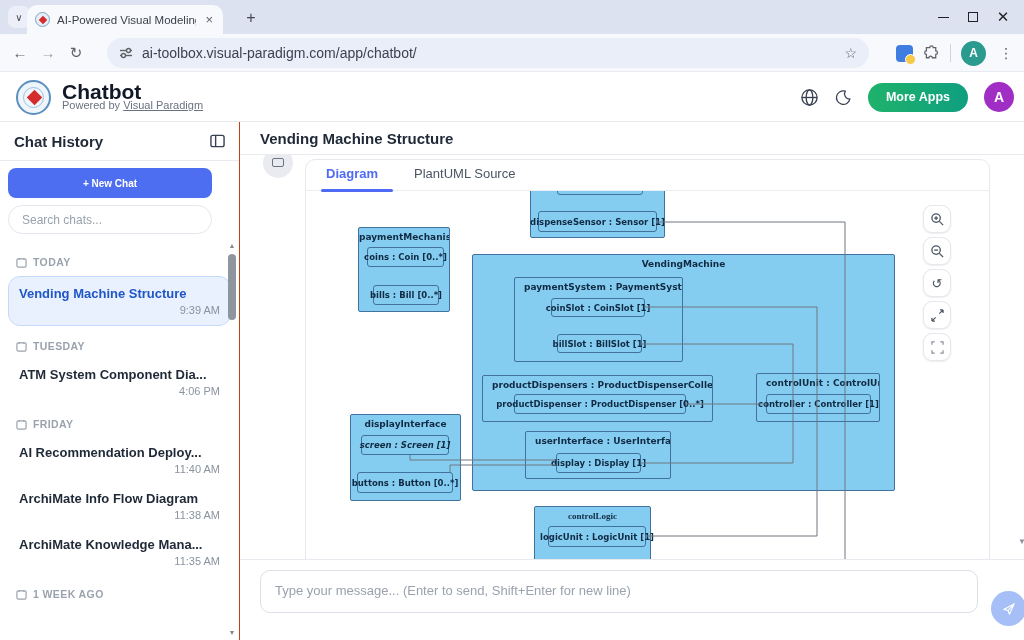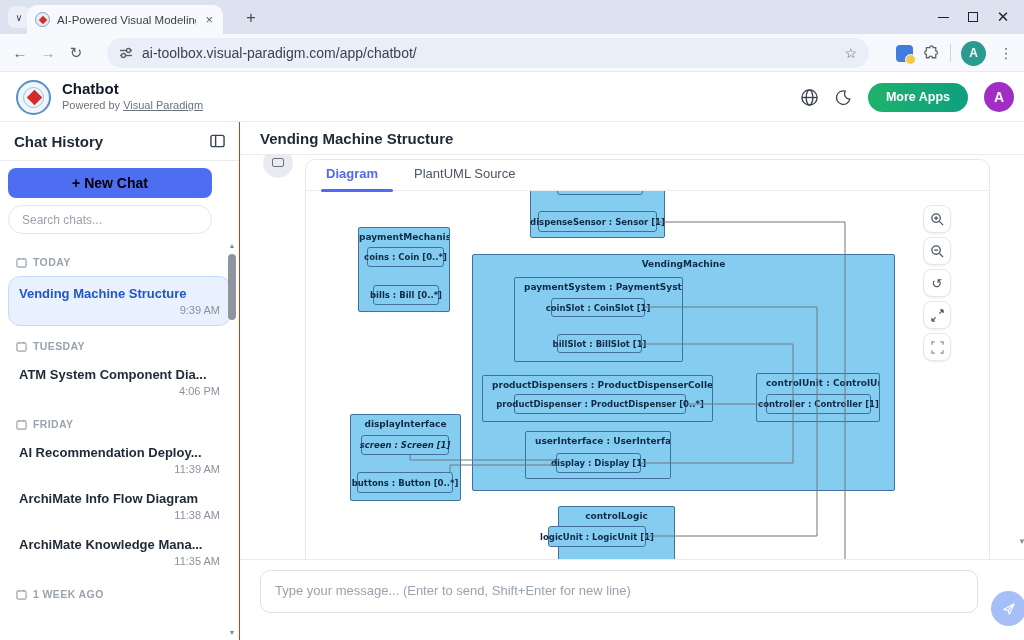--- a/index.html
+++ b/index.html
@@ -38,41 +38,41 @@
   .avatar-teal { width:25px; height:25px; border-radius:50%; background:#2b9a8f; color:#fff; font-size:12px; font-weight:bold;
     display:flex; align-items:center; justify-content:center; cursor:pointer;}
   .kebab { font-size:14px; color:#5f6368; padding:0 3px; cursor:pointer;}
 
   
   .app-header { position:relative; height:50px; background:#fff; border-bottom:1px solid #e8eaee; }
   .vp-logo { position:absolute; left:16px; top:8px; width:35px; height:35px; border-radius:50%; border:2px solid #5b8fc0;
     background:#eef5fb; }
   .vp-logo i { position:absolute; left:5px; top:5px; right:5px; bottom:5px; border:1px solid #9cc0dd; border-radius:50%; }
   .vp-logo b { position:absolute; left:11px; top:10px; width:11px; height:11px; background:#d42b2b; transform:rotate(45deg); }
-  .app-name { position:absolute; left:62px; top:8px; font-size:15px; font-weight:bold; color:#111827; }
+  .app-name { position:absolute; left:62px; top:8px; font-size:21px; font-weight:bold; color:#111827; }
   .powered { position:absolute; left:62px; top:27px; font-size:11px; color:#6b7280; }
   .powered a { color:#6b7280; text-decoration:underline; cursor:pointer;}
   .hdr-right { position:absolute; right:10px; top:0; height:50px; display:flex; align-items:center; gap:16px; }
   .hdr-ic { color:#374151; cursor:pointer; display:flex; align-items:center; }
   .more-apps { height:29px; padding:0 18px; border:none; border-radius:15px; color:#fff; font-size:12.5px; font-weight:bold;
     background:linear-gradient(90deg,#1fb26b,#0f9f80); cursor:pointer; }
   .avatar-purple { width:30px; height:30px; border-radius:50%; background:#a02ec4; color:#fff; font-weight:bold; font-size:14px;
     display:flex; align-items:center; justify-content:center; cursor:pointer;}
 
   
   .body-row { display:flex; height:518px; }
   .sidebar { position:relative; width:240px; flex:none; border-right:1px solid #c2410c; }
   .main { position:relative; flex:1; }
 
   
   .sb-head { height:39px; border-bottom:1px solid #e9ebf0; display:flex; align-items:center; padding:0 14px; }
   .sb-head h2 { font-size:15px; font-weight:bold; color:#1f2937; flex:1; }
   .sb-toggle { color:#374151; cursor:pointer; display:flex; }
-  .sb-newchat { margin:7px 8px 0; width:204px; height:30px; border:none; border-radius:8px; background:#4e6ef2; color:#000000;
-    font-size:14px; font-weight:bold; cursor:pointer; }
+  .sb-newchat { margin:7px 8px 0; width:204px; height:30px; border:none; border-radius:8px; background:#4e6ef2; color:#ffffff;
+    font-size:10px; font-weight:bold; cursor:pointer; }
   .sb-search { margin:7px 8px 0; width:204px; height:29px; border:1px solid #e3e6ec; border-radius:15px; padding:0 13px;
     font-size:12px; color:#374151; outline:none; }
   .sb-search::placeholder { color:#9aa2ad; }
   .sb-list { padding:8px 8px 0 8px; }
   .sb-group-head { display:flex; align-items:center; gap:6px; font-size:10.5px; font-weight:bold; letter-spacing:.4px;
     color:#9aa3ad; margin:14px 8px 8px; }
   .sb-item { padding:6px 10px; border:1px solid transparent; border-radius:12px; margin-bottom:2px; cursor:pointer;}
   .sb-item .t { font-size:13px; font-weight:bold; color:#1f2937; white-space:nowrap; overflow:hidden; }
   .sb-item .d { font-size:11px; color:#8b939e; margin-top:3px;text-align:right; }
   .sb-item.sel { background:#e9f0fe; border-color:#c7d9fb; padding:9px 10px; }
@@ -240,21 +240,21 @@
         <div class="sb-group-head">
           <svg width="11" height="11" viewBox="0 0 12 12">
             <rect x="1" y="2" width="10" height="9" rx="1.5" fill="none" stroke="#9aa3ad" stroke-width="1.3"></rect>
             <line x1="3.5" y1="1" x2="3.5" y2="3" stroke="#9aa3ad" stroke-width="1.3"></line>
             <line x1="8.5" y1="1" x2="8.5" y2="3" stroke="#9aa3ad" stroke-width="1.3"></line>
           </svg>
           <span>FRIDAY</span>
         </div>
         <div class="sb-item">
           <div class="t">AI Recommendation Deploy...</div>
-          <div class="d">11:39 AM</div>
+          <div class="d">11:40 AM</div>
         </div>
         <div class="sb-item">
           <div class="t">ArchiMate Info Flow Diagram</div>
           <div class="d">11:38 AM</div>
         </div>
         <div class="sb-item">
           <div class="t">ArchiMate Knowledge Mana...</div>
           <div class="d">11:35 AM</div>
         </div>
         <div class="sb-group-head">
@@ -325,21 +325,21 @@
             <div class="dgt left">userInterface : UserInterface [1]</div>
           </div>
           <div class="dgp" style="left:250px; top:262px; width:85px; height:20px;">display : Display [1]</div>
 
           <div class="dgc" style="left:44px; top:223px; width:111px; height:87px;">
             <div class="dgt">displayInterface</div>
           </div>
           <div class="dgp" style="left:55px; top:244px; width:88px; height:20px;font-style:italic;">screen : Screen [1]</div>
           <div class="dgp" style="left:51px; top:281px; width:96px; height:21px;">buttons : Button [0..*]</div>
 
-          <div class="dgc" style="left:252px; top:315px; width:117px; height:62px;">
+          <div class="dgc" style="left:228px; top:315px; width:117px; height:62px;font-family:Liberation Serif, serif;">
             <div class="dgt">controlLogic</div>
           </div>
           <div class="dgp" style="left:242px; top:335px; width:98px; height:21px;">logicUnit : LogicUnit [1]</div>
 
           <svg class="wires" width="703" height="372">
             <polyline points="351,31 539,31 539,372"></polyline>
             <polyline points="338,116 511,116 511,345 340,345"></polyline>
             <polyline points="336,153 487,153 487,272 335,272"></polyline>
             <line x1="380" y1="213" x2="460" y2="213"></line>
             <polyline points="104,264 104,269 250,269"></polyline>

